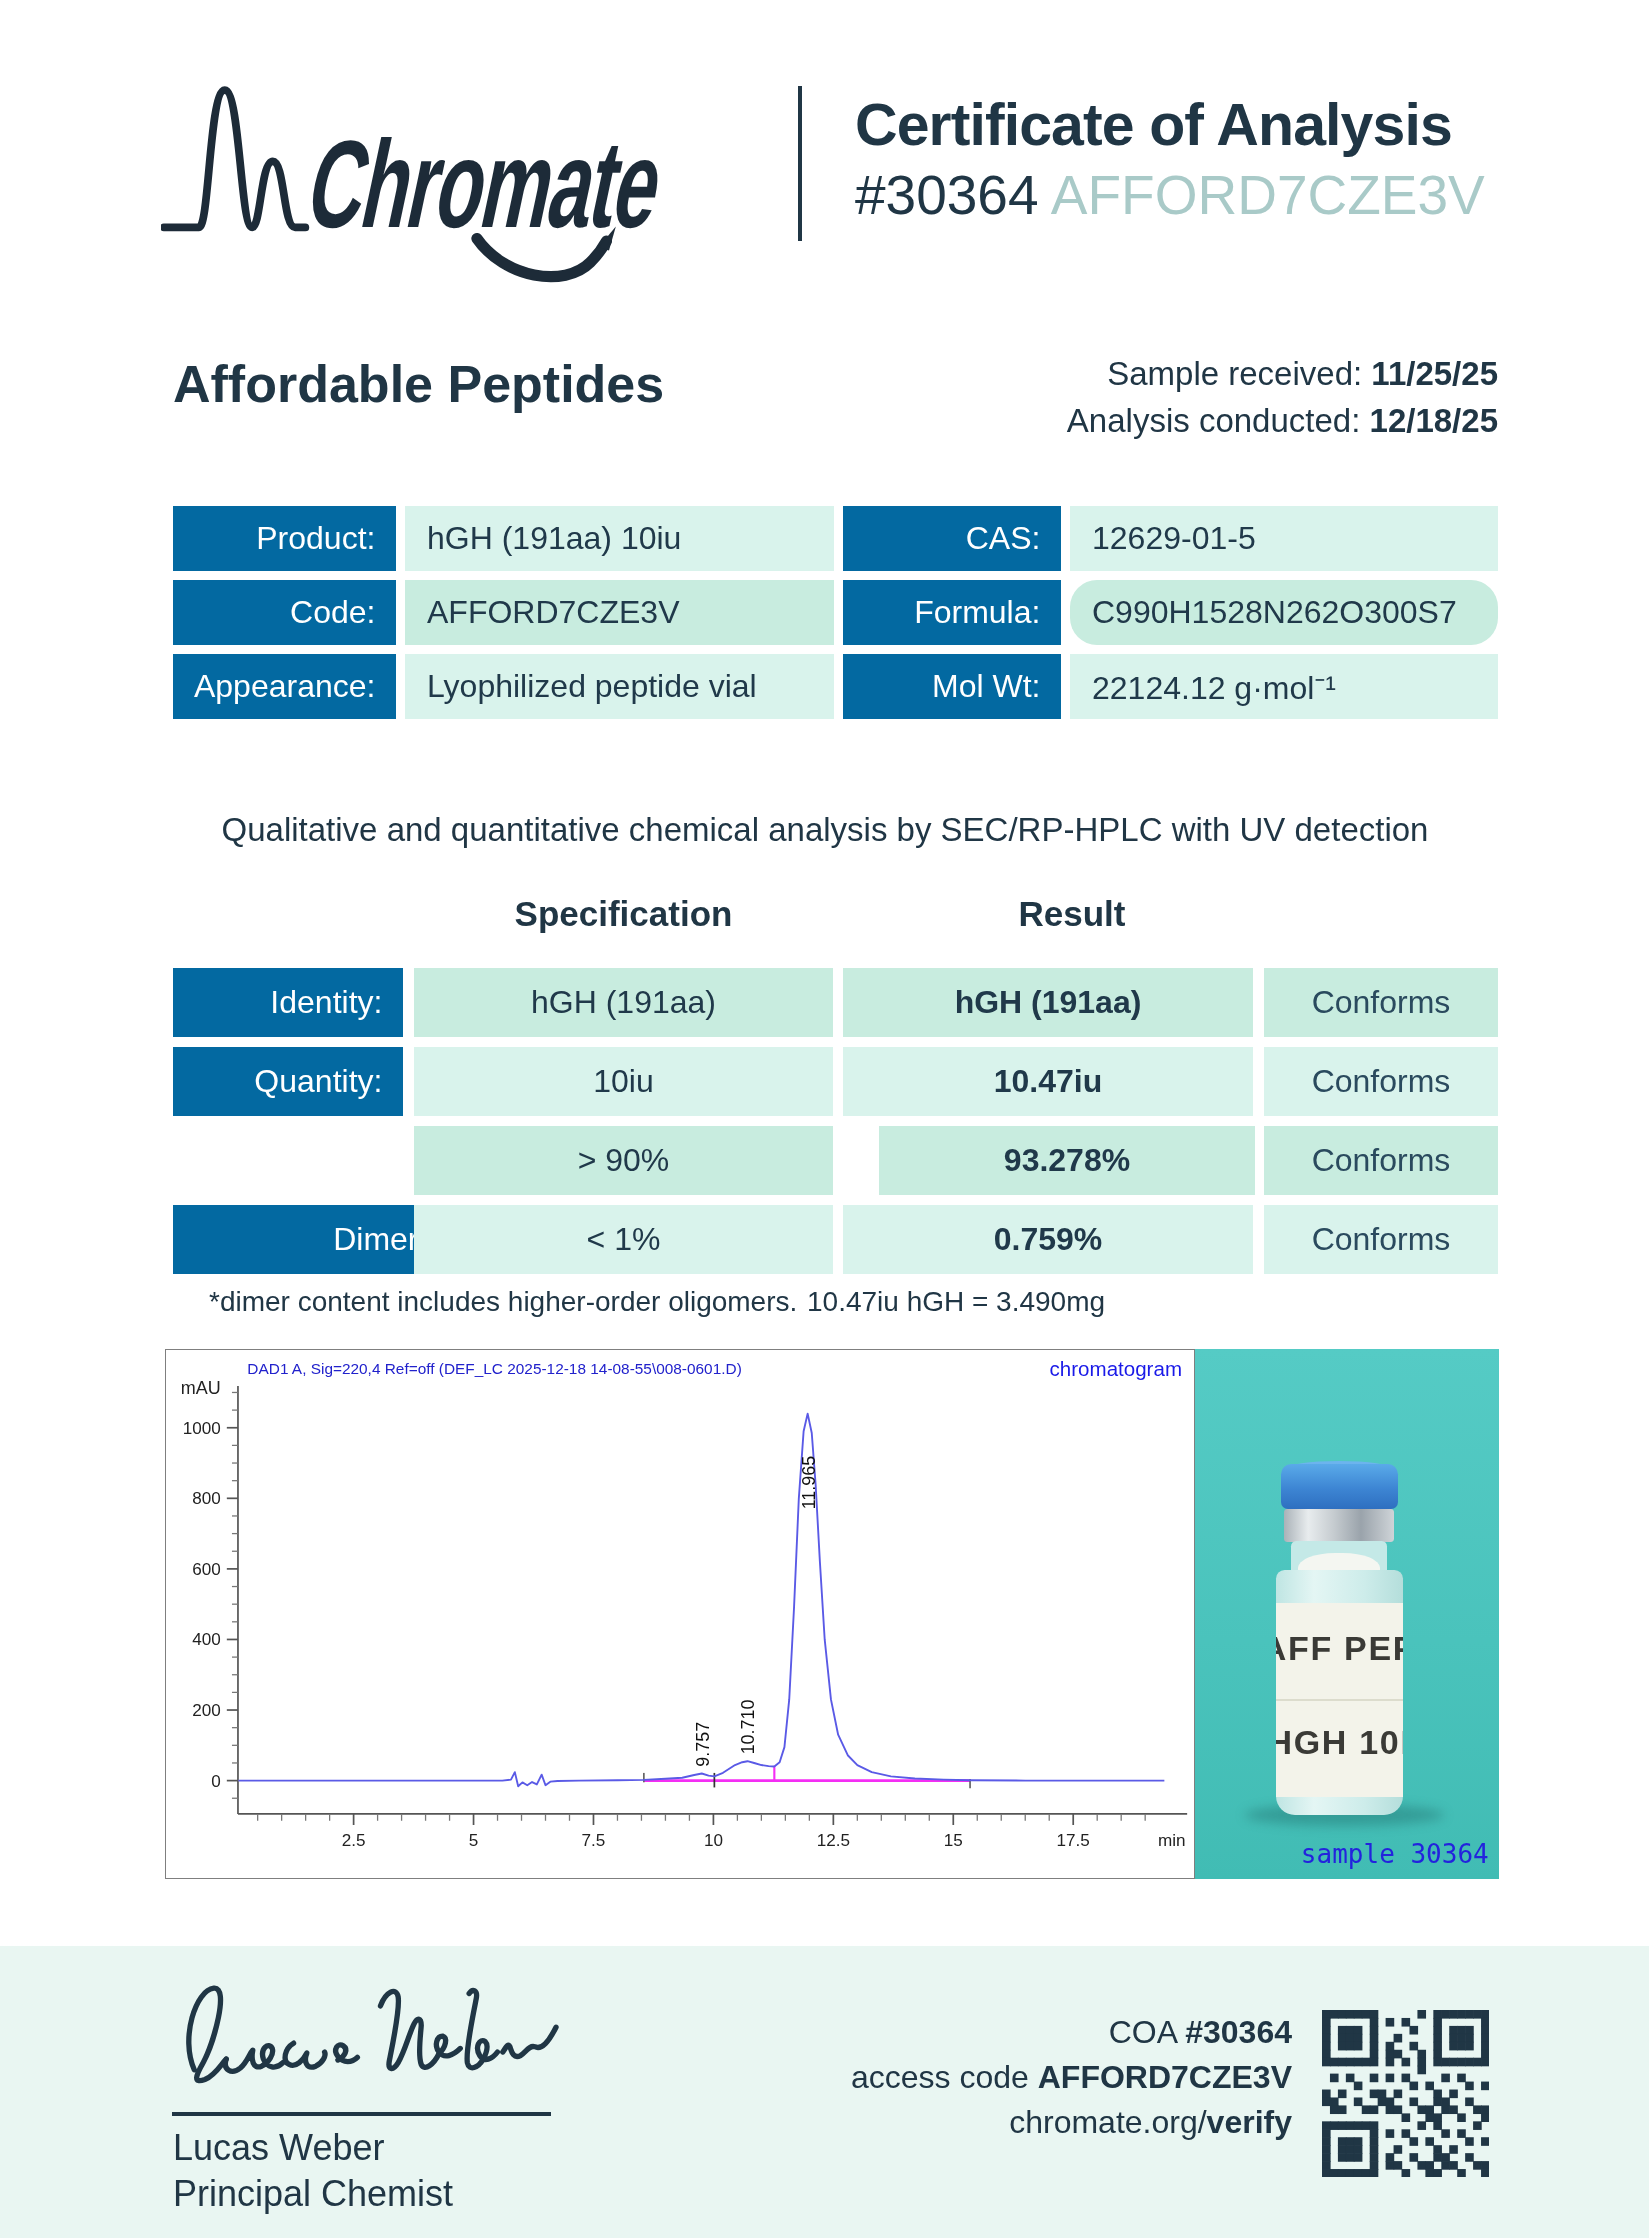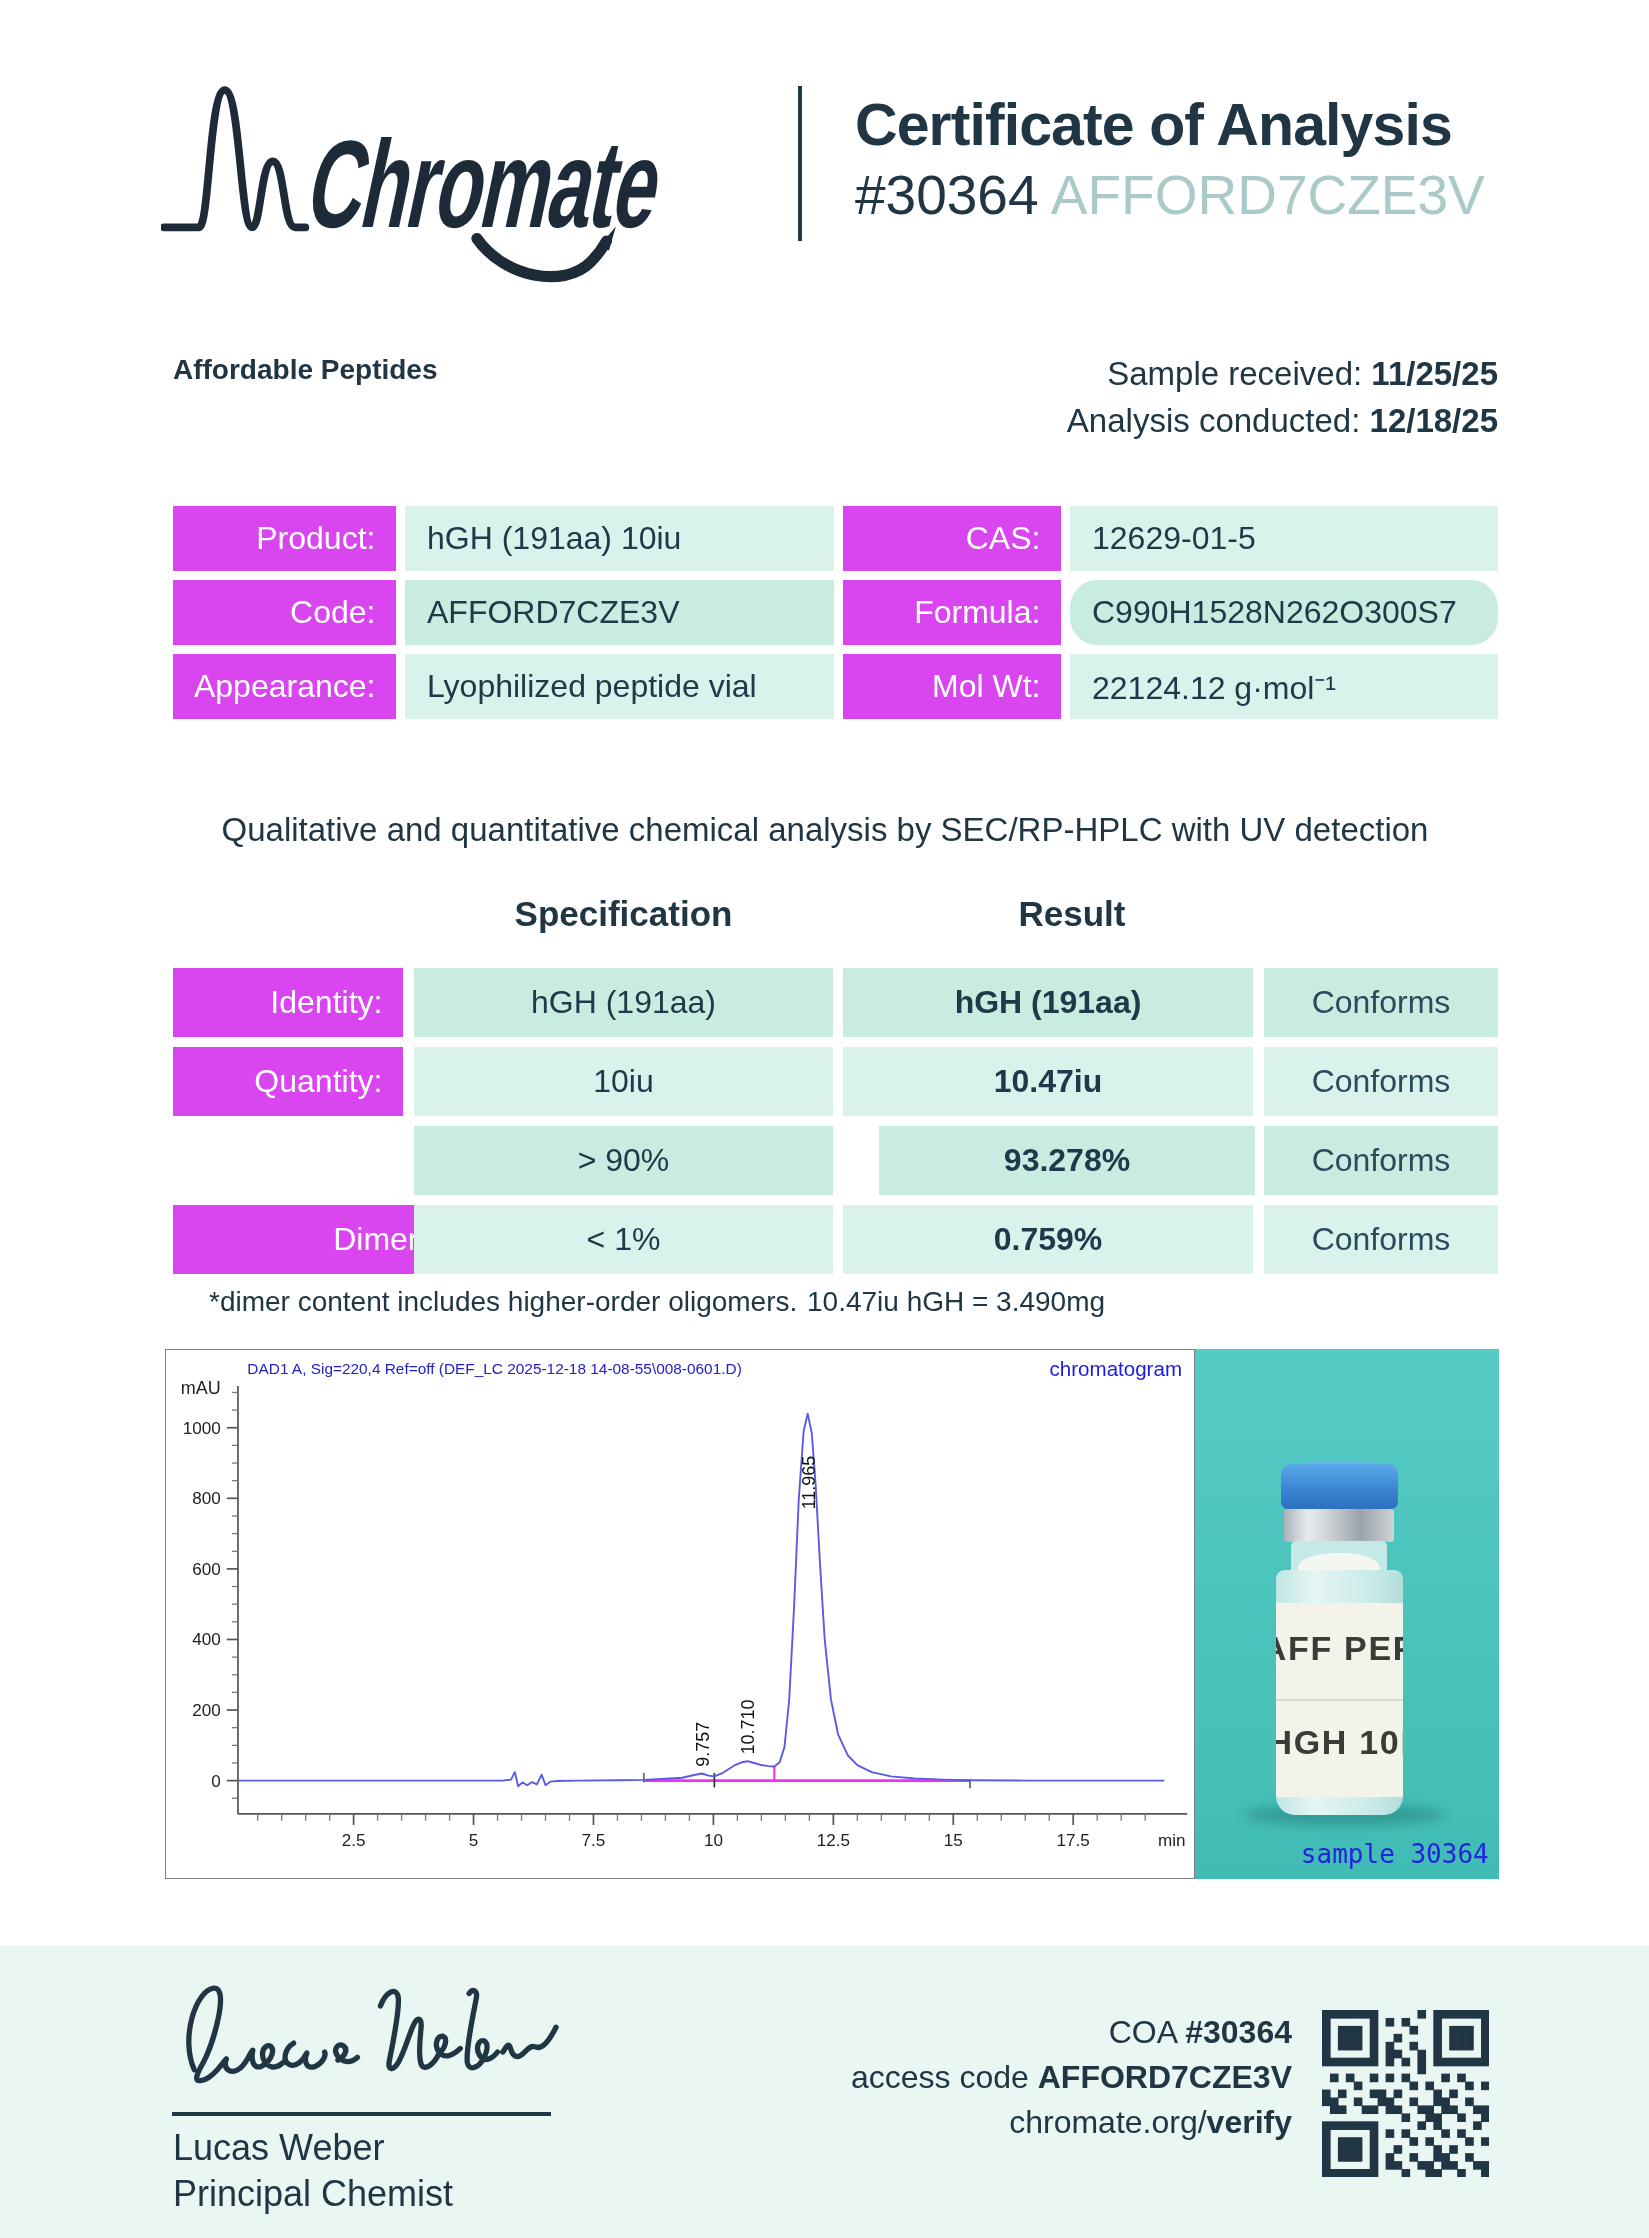--- a/index.html
+++ b/index.html
@@ -9,26 +9,26 @@
     margin:0 auto;
   }
   
   .logo-svg{position:absolute; left:161px; top:79px; width:498px; height:223px;}
   .hdr-divider{position:absolute; left:798px; top:86px; width:4.3px; height:155px; background:#203645;}
   .hdr-title{position:absolute; left:855px; top:91px; font-size:59px; font-weight:700; letter-spacing:-0.9px; color:#203645;}
   .hdr-sub{position:absolute; left:855px; top:163px; font-size:55px; font-weight:400; letter-spacing:0px; white-space:nowrap;}
   .hdr-sub .num{color:#203645;}
   .hdr-sub .code{color:#a9cac8;}
   
-  .company{position:absolute; left:173px; top:354px; font-size:28px; font-weight:700;}
+  .company{position:absolute; left:173px; top:354px; font-size:52px; font-weight:700;}
   .dates{position:absolute; right:152px; top:350px; text-align:right; font-size:33px; line-height:47px;}
   .dates b{font-weight:700;}
   
   .cell{position:absolute; display:flex; align-items:center; box-sizing:border-box; font-size:32px;}
-  .lab{background:#d946ef; color:#ffffff; justify-content:flex-end; padding-right:20.6px;}
+  .lab{background:#0369a1; color:#ffffff; justify-content:flex-end; padding-right:20.6px;}
   .val{color:#20394a; padding-left:22px;}
   .tint-a{background:#d9f3ec;}
   .tint-b{background:#c8ecdf;}
   .center{justify-content:center; padding-left:0;}
   .bold{font-weight:700;}
   .conf{color:#2a4a5e;}
   .method{position:absolute; left:86px; top:811px; width:1478px; text-align:center; font-size:33px; font-weight:500;}
   .spec-hdr{position:absolute; top:894px; font-size:35px; font-weight:700; text-align:center;}
   .footnote{position:absolute; top:1286px; font-size:28px;}
   

